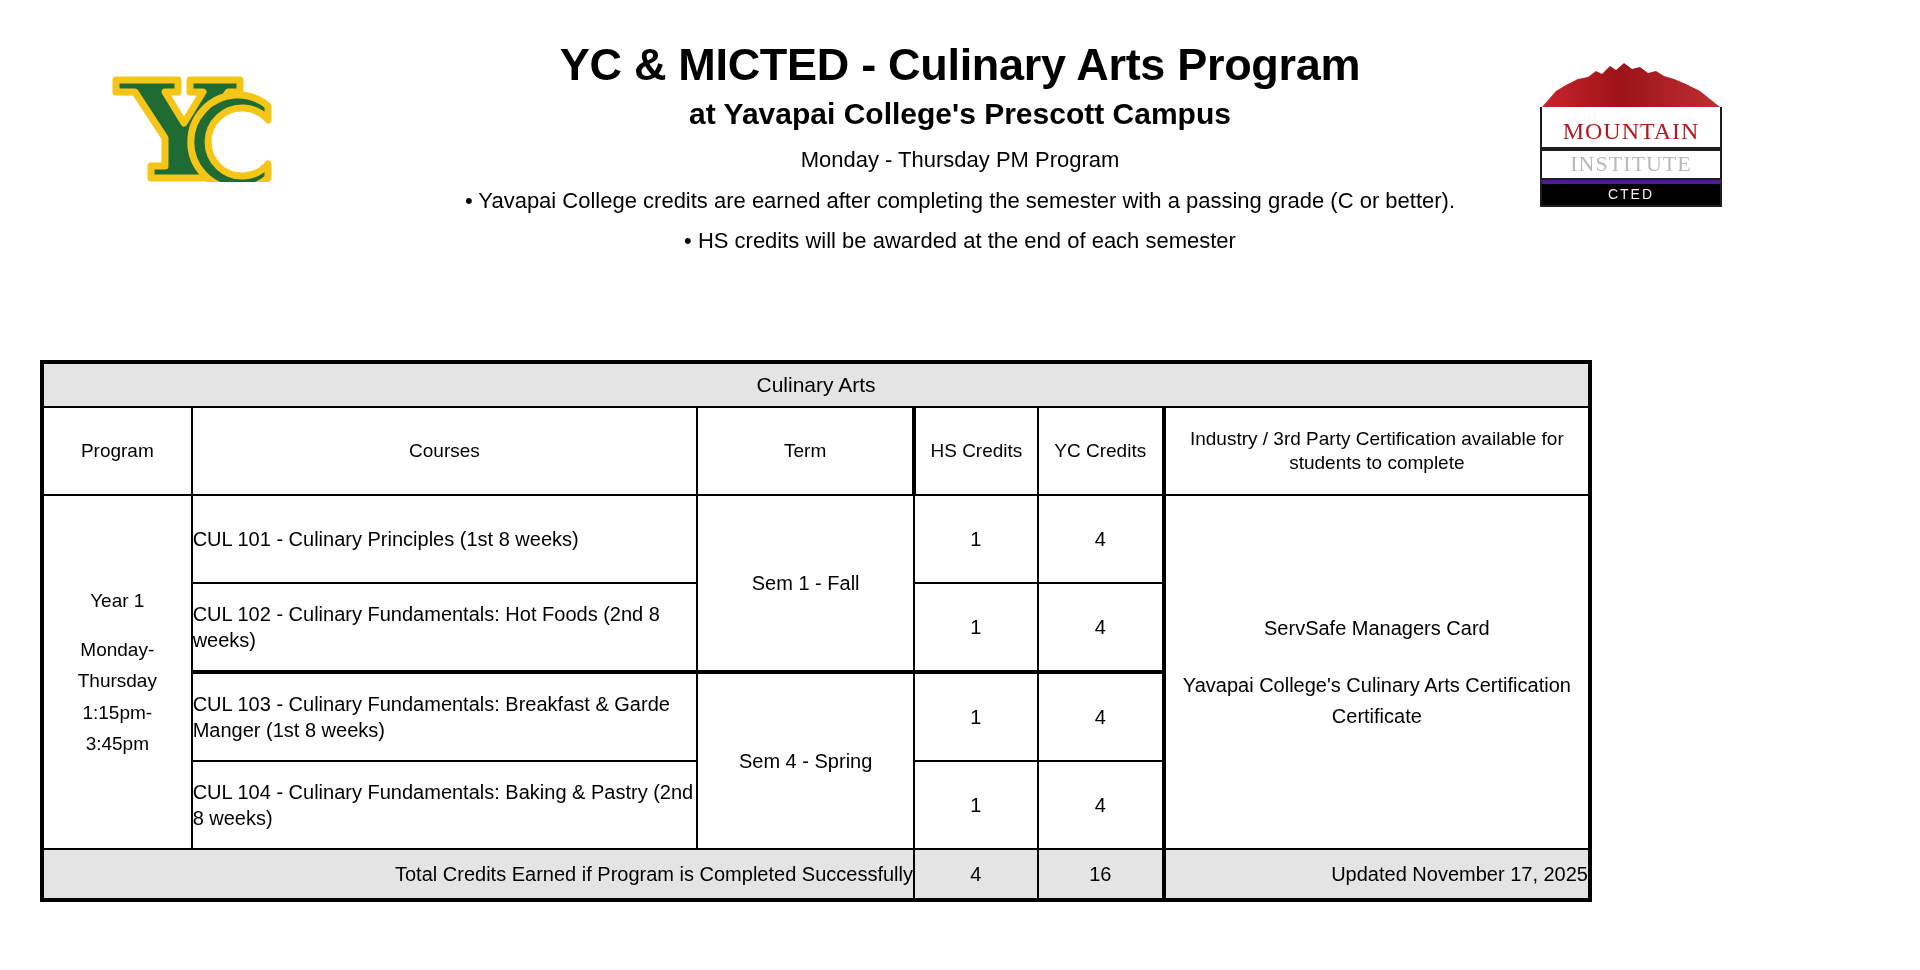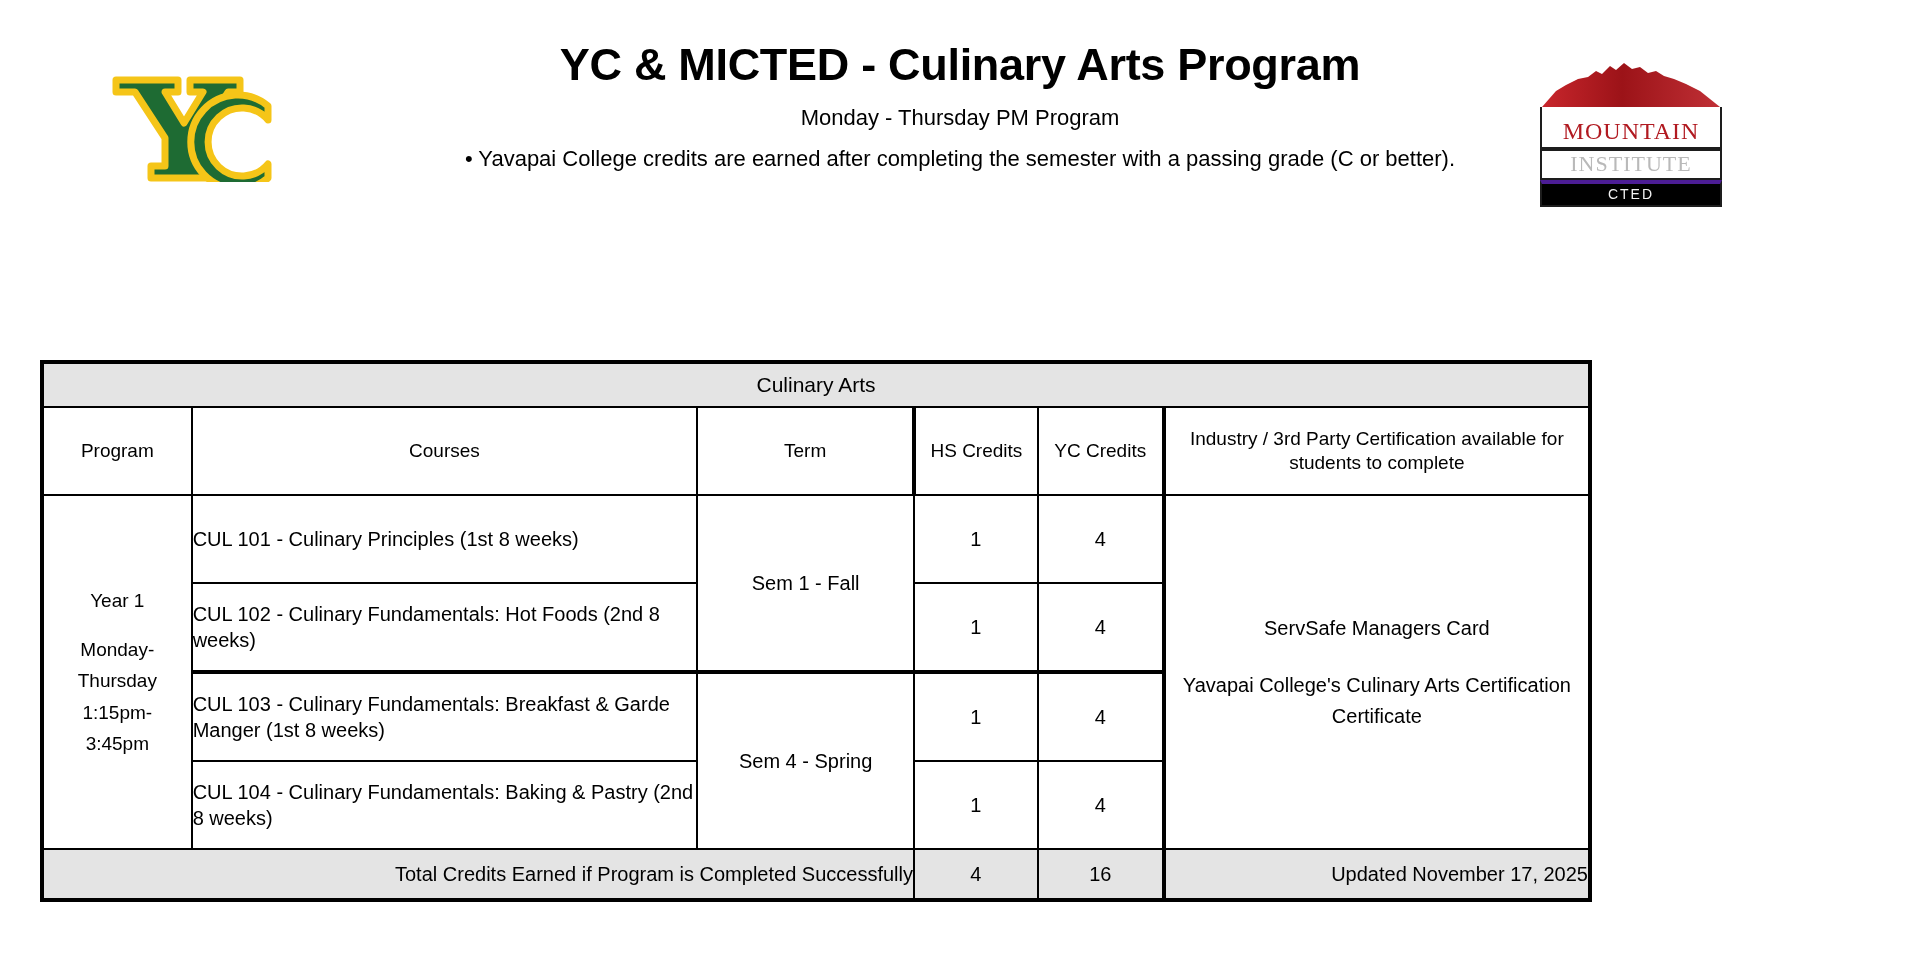--- a/index.html
+++ b/index.html
@@ -250,22 +250,24 @@
         </defs>
         <path d="M2 52 L16 36 L26 30 L38 24 L48 22 L56 16 L62 19 L70 11 L76 15 L84 8 L92 14 L100 12 L108 18 L116 16 L124 21 L134 24 L146 29 L160 36 L180 52 Z" fill="url(#mtn)"></path>
       </svg>
       <div class="mi-band mi-mountain-name">MOUNTAIN</div>
       <div class="mi-band mi-institute">INSTITUTE</div>
       <div class="mi-band mi-cted">CTED</div>
     </div>
 
     <div class="title-block">
       <div class="title-main">YC &amp; MICTED - Culinary Arts Program</div>
+      <div class="title-sub">at Yavapai College's Prescott Campus</div>
       <div class="title-line3">Monday - Thursday PM Program</div>
       <div class="bullet-line">• Yavapai College credits are earned after completing the semester with a passing grade (C or better).</div>
+      <div class="bullet-line">• HS credits will be awarded at the end of each semester</div>
     </div>
   </div>
 
   <div class="table-wrap">
     <table class="sched">
       <colgroup>
         <col style="width:145px">
         <col style="width:490px">
         <col style="width:210px">
         <col style="width:120px">

